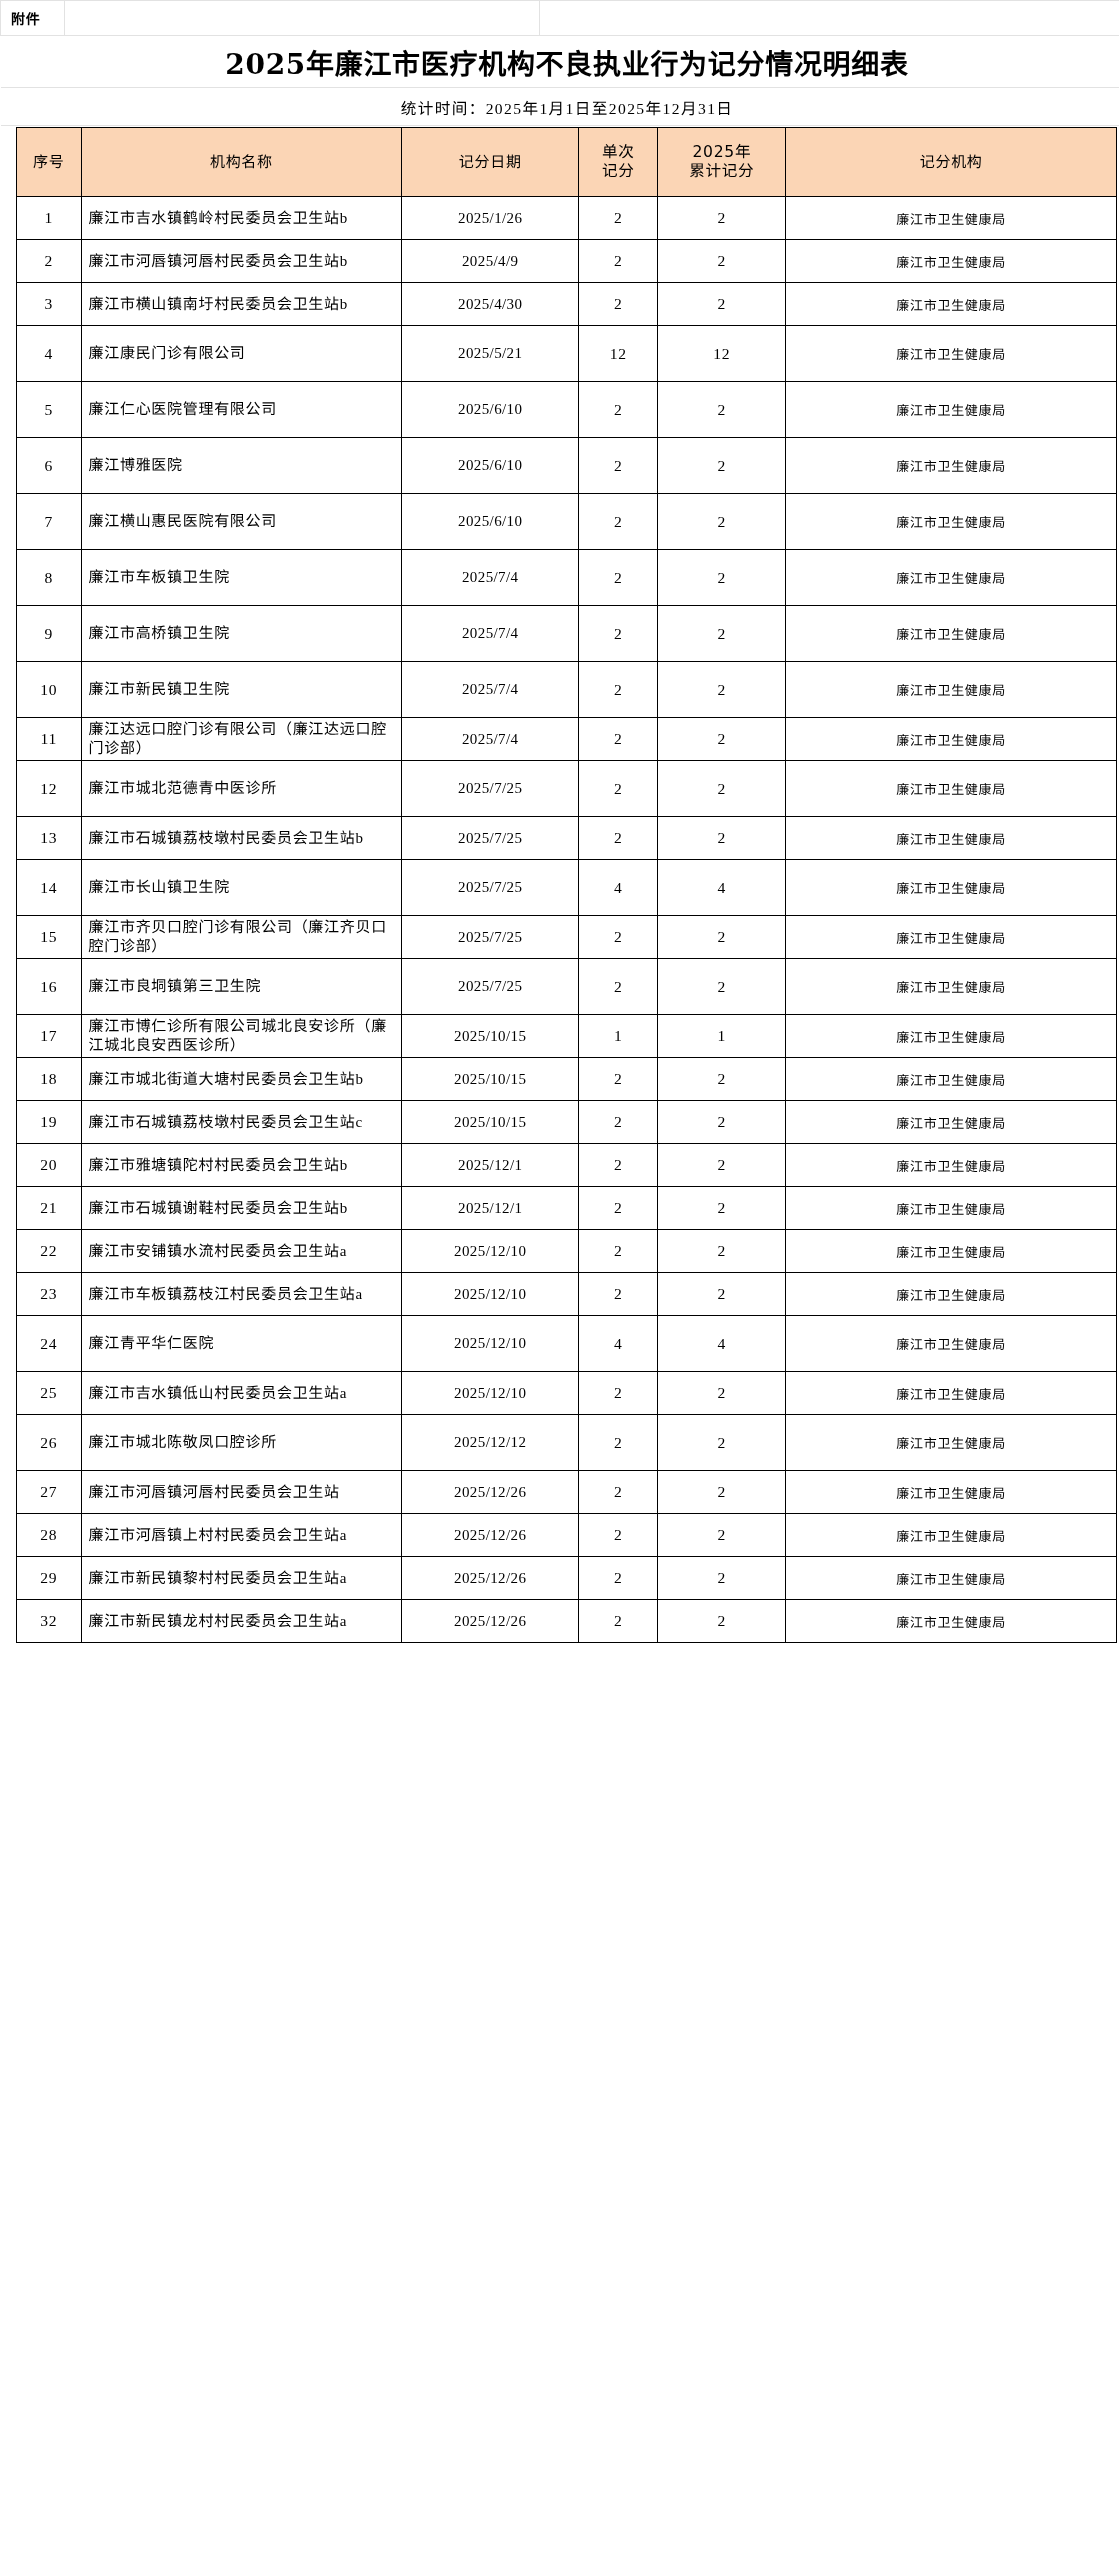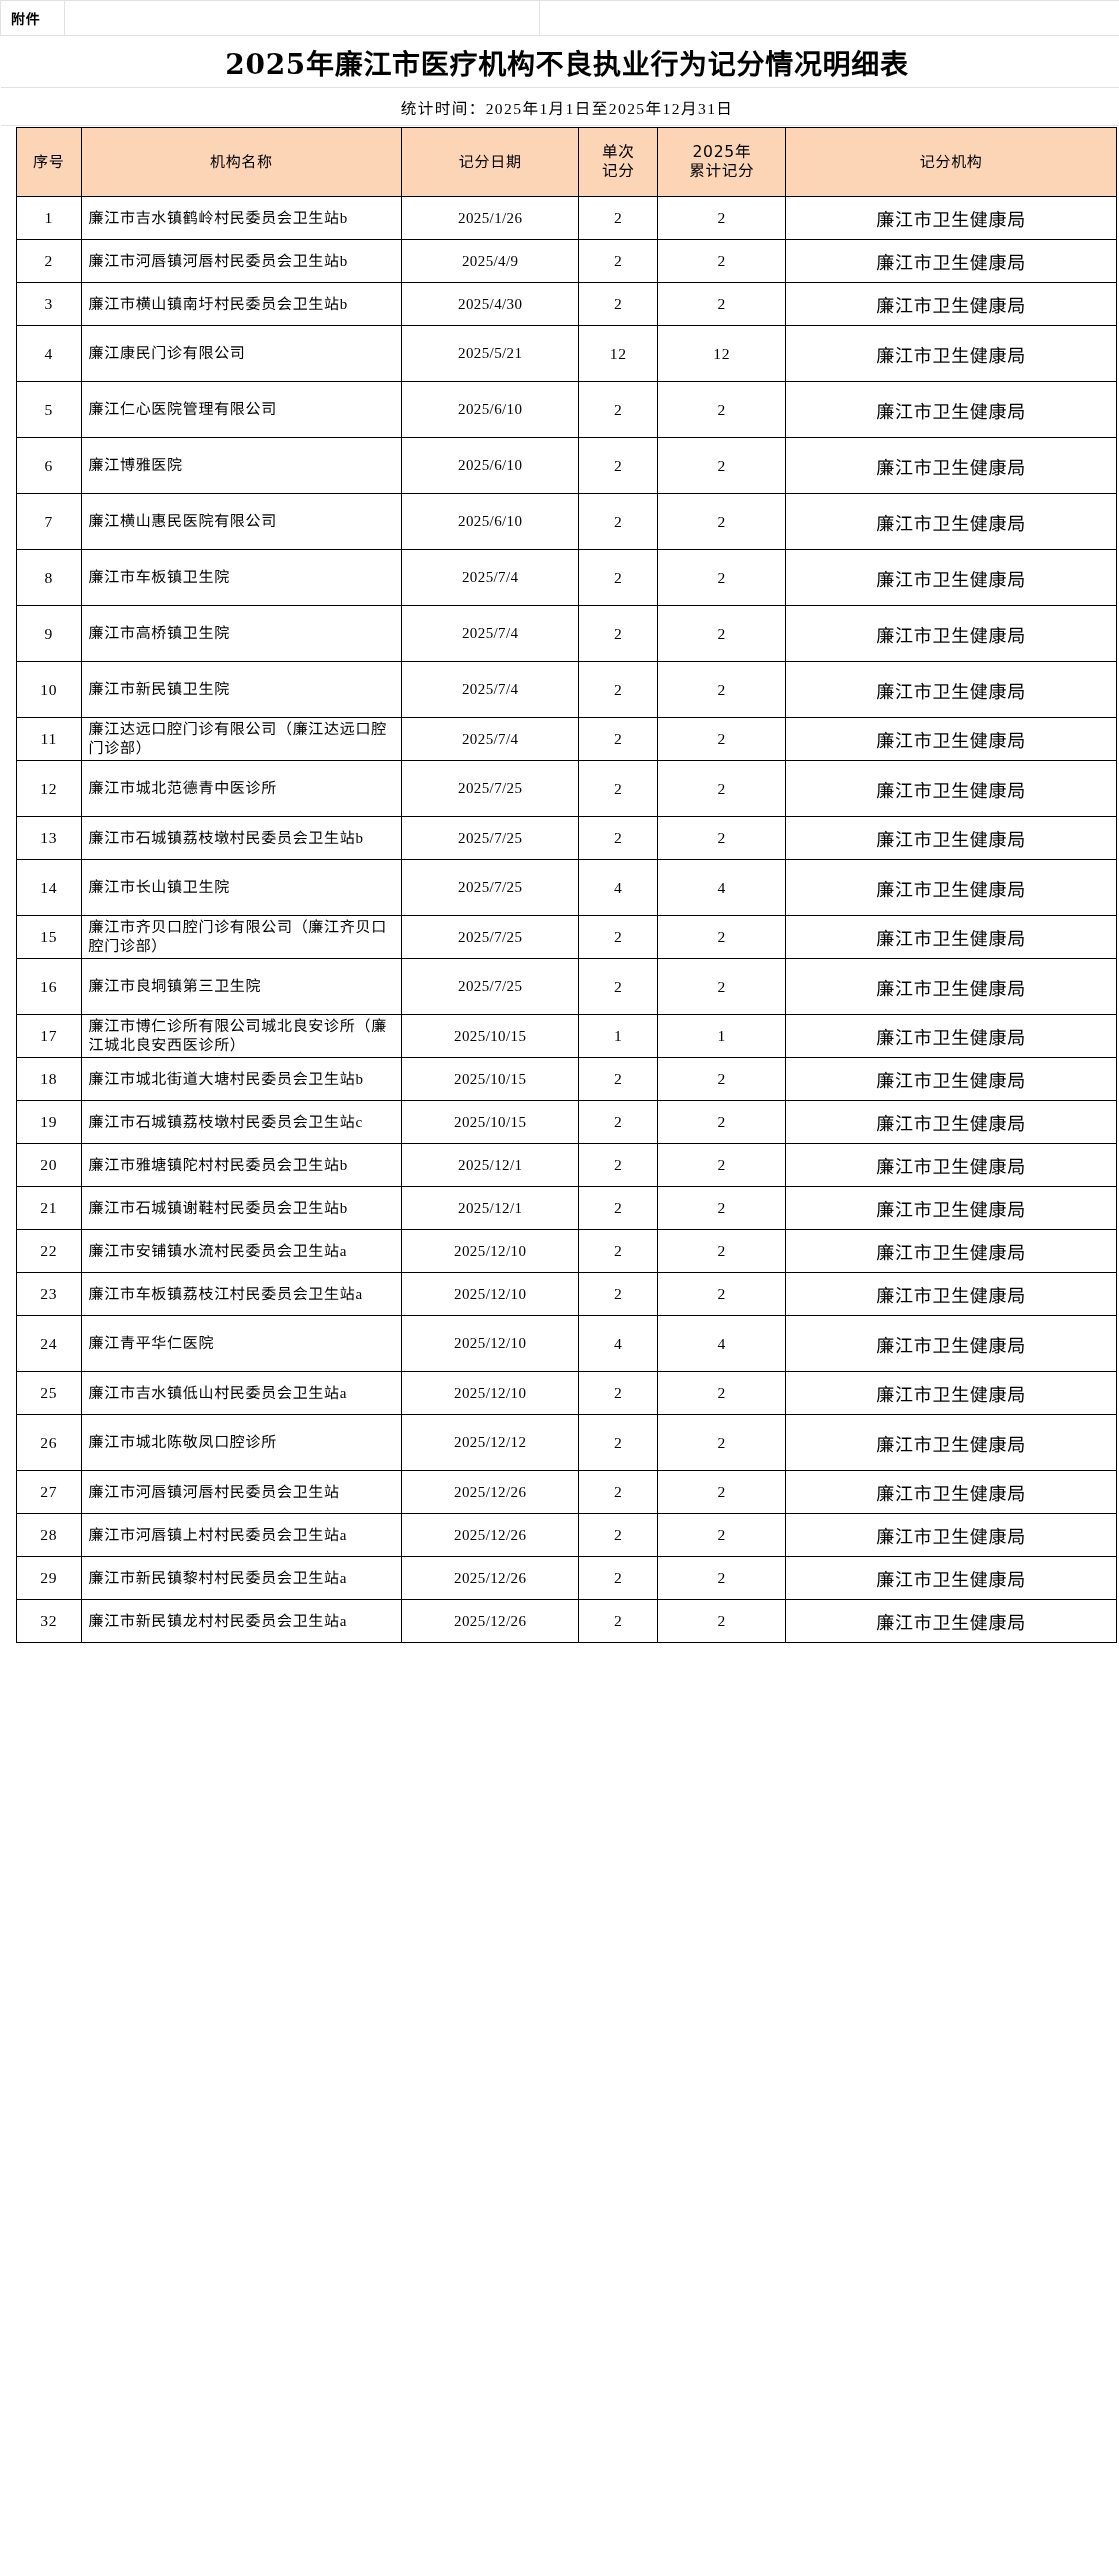--- a/index.html
+++ b/index.html
@@ -122,21 +122,21 @@
     word-break: break-all;
   }
   tbody td.cell-name.one-line {
     white-space: nowrap;
     overflow: hidden;
     text-overflow: clip;
   }
   tbody td.cell-idx { font-size: 15.6px; }
   tbody td.cell-date { font-size: 15px; letter-spacing: 0.4px; }
   tbody td.cell-num  { font-size: 15.6px; }
-  tbody td.cell-org  { font-size: 18px; letter-spacing: 0.7px; }
+  tbody td.cell-org  { font-size: 13px; letter-spacing: 0.7px; }
 
   tbody tr.h-tall td  { height: 55px; }
   tbody tr.h-short td { height: 42px; }
 </style>
 </head>
 <body>
 
 <div class="sheet">
 
   <table class="pre-grid">

